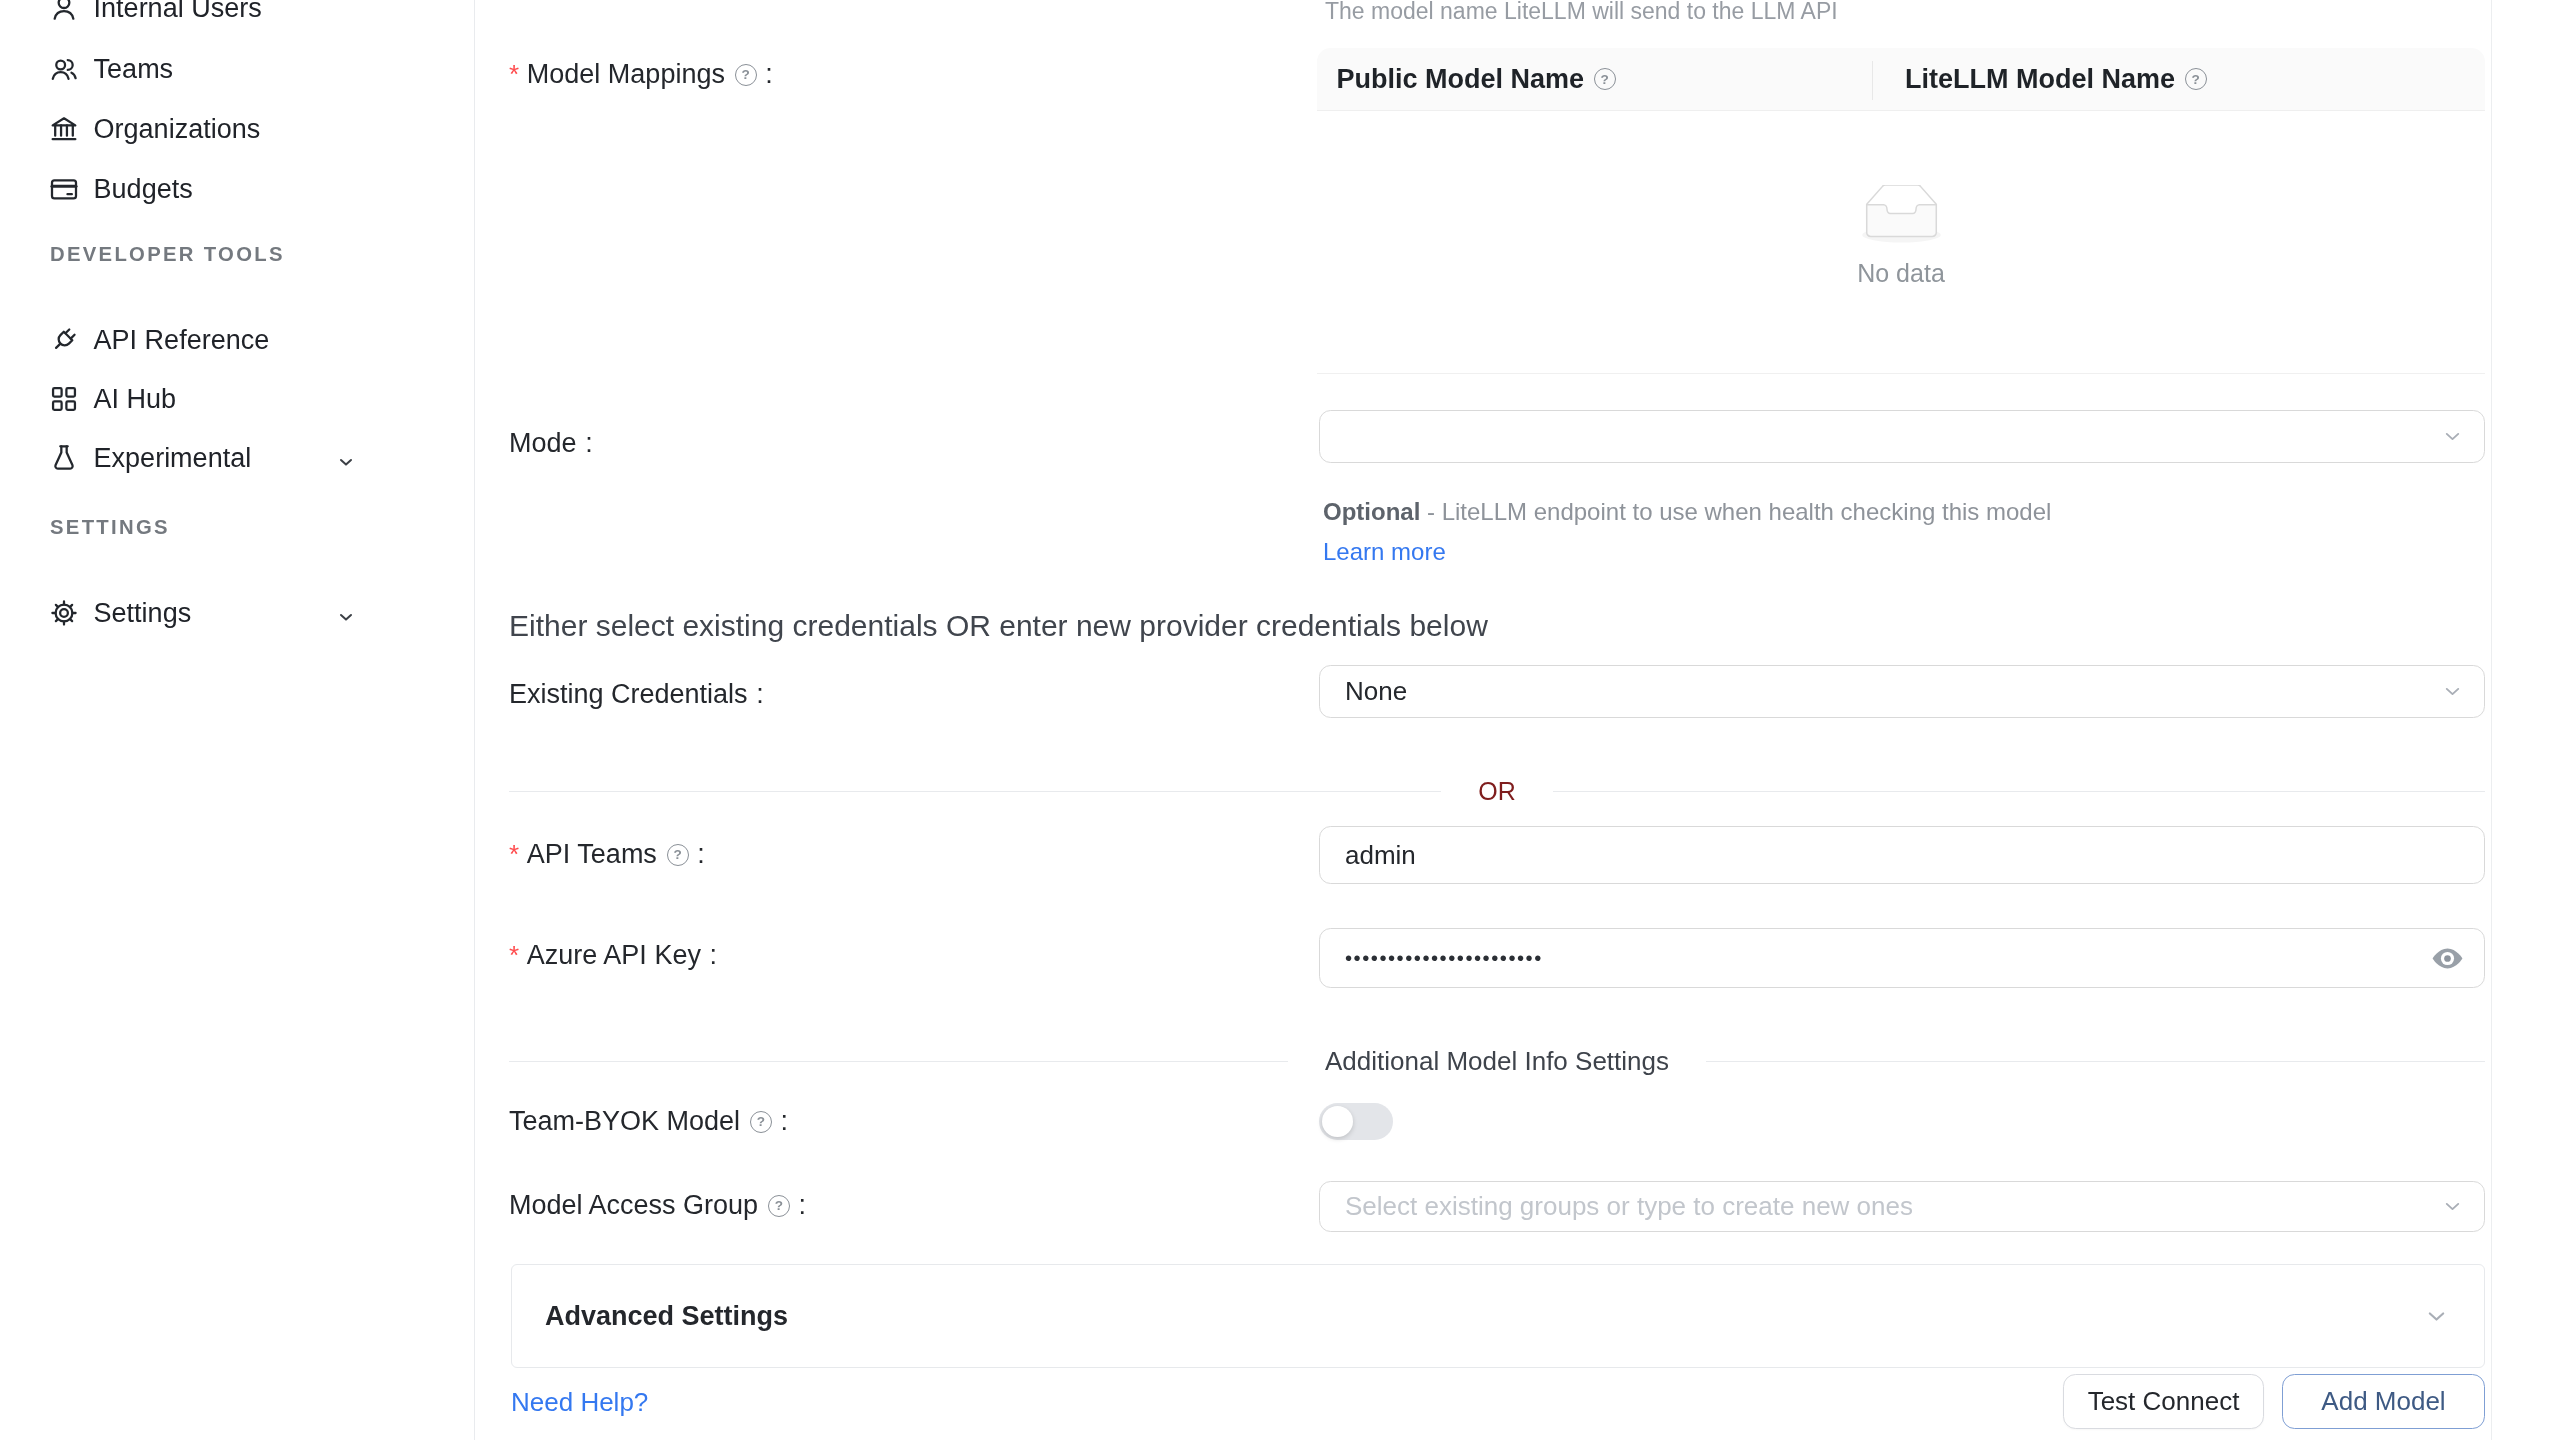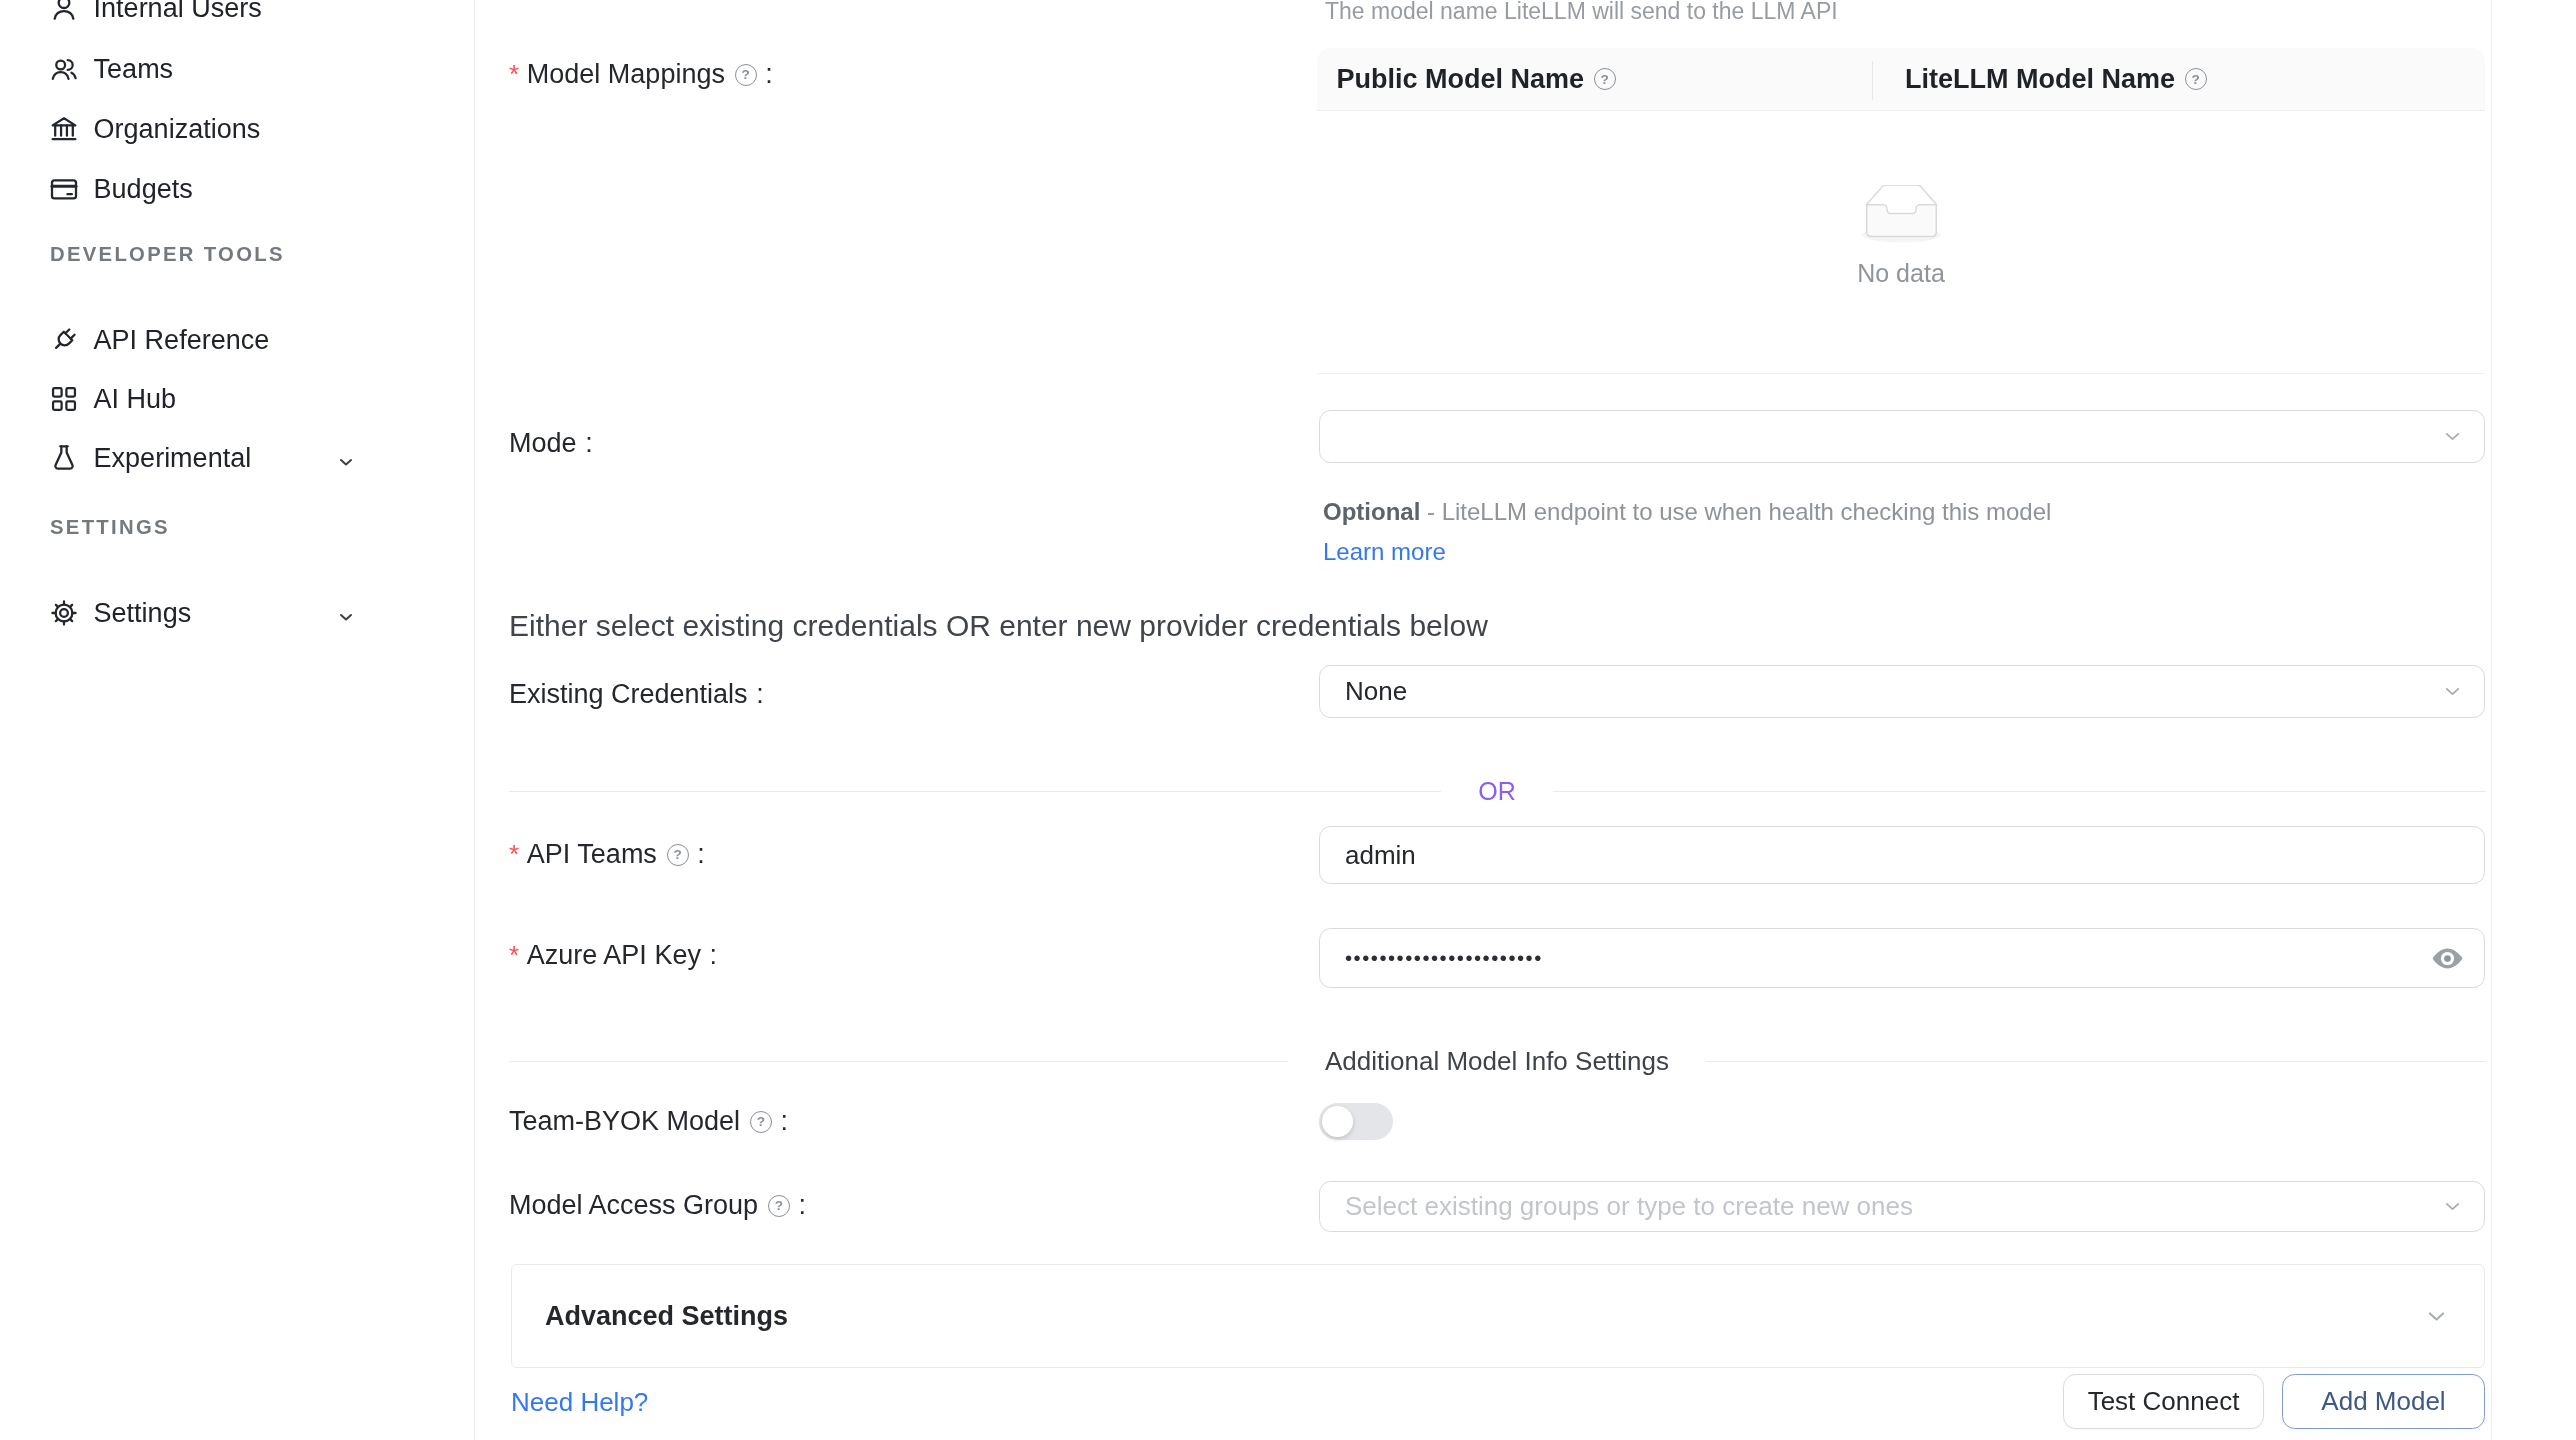--- a/index.html
+++ b/index.html
@@ -55,21 +55,21 @@
   
   .top-note { position:absolute; left:1325px; top:-1.9px; font-size:23px; color:#979ca3; }
   .mode-help { position:absolute; left:1323px; top:492px; width:775px;
                font-size:24px; line-height:40px; color:#8e939a; }
   .mode-help .hb { color:#5d636b; font-weight:700; }
   .mode-help .hlink { color:#3478f0; font-weight:500; cursor:pointer; }
   .cred-note { position:absolute; left:509px; top:609px; font-size:30px; color:#40454d; }
   .divider { position:absolute; left:509px; width:1976px; height:31px;
              display:flex; align-items:center; gap:37px; }
   .divider .dline { flex:1; height:1px; background:#e8eaed; }
-  .or-text { font-size:25px; color:#8b5cf6; }
+  .or-text { font-size:25px; color:#7f1d1d; }
   .info-text { font-size:26px; color:#3e434b; }
   
   .switch { position:absolute; left:1319px; top:1103px; width:74px; height:37px;
             border-radius:18.4px; background:#e3e5e9; cursor:pointer; }
   .knob { position:absolute; left:2.9px; top:2.9px; width:31px; height:31px;
           border-radius:50%; background:#fff; box-shadow:0 1.9px 4.8px rgba(0,0,0,.16); }
   
   .adv { position:absolute; left:511px; top:1264px; width:1974px; height:104px;
          border:1px solid #e7e9ec; border-radius:6px; background:#fff;
          display:flex; align-items:center; padding:0 33px; cursor:pointer; }

